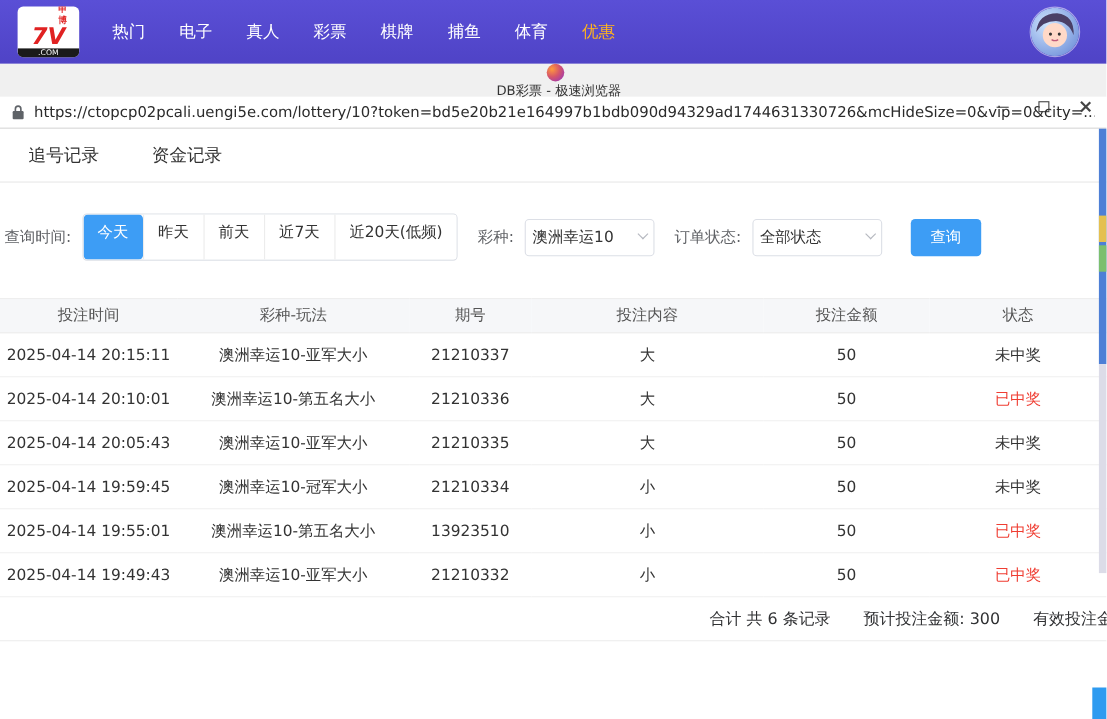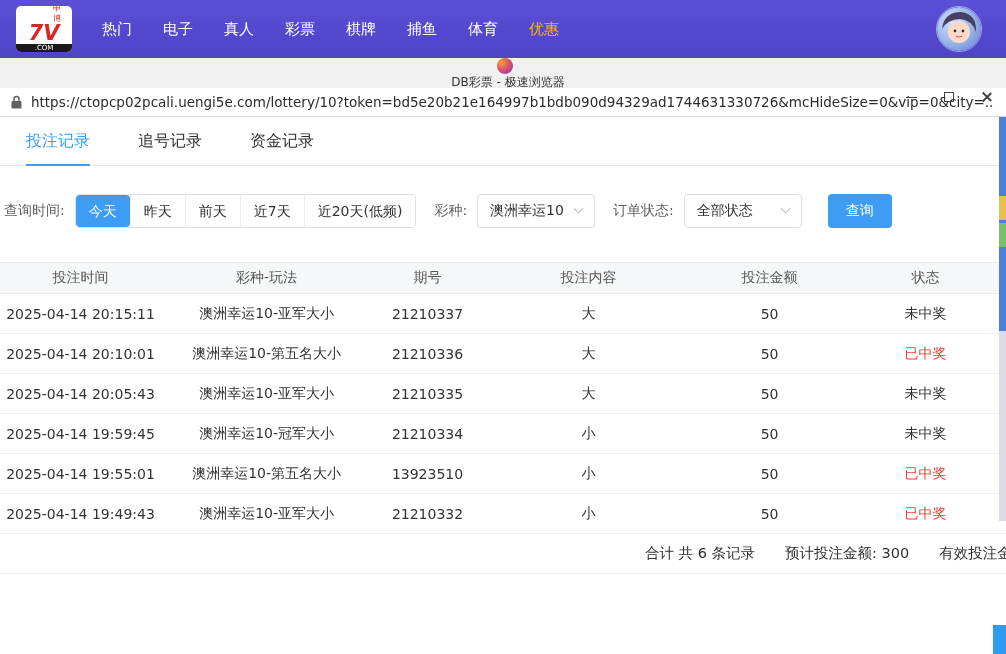--- a/index.html
+++ b/index.html
@@ -2,21 +2,21 @@
 <html><head>
 <meta charset="utf-8">
 <style>
   * { margin:0; padding:0; box-sizing:border-box; }
   html,body { width:1006px; height:654px; }
   body { overflow:hidden; position:relative; background:#fff; font-family:"DejaVu Sans","Liberation Sans",sans-serif; }
 
   
   .topnav { height:58px; background:linear-gradient(180deg,#5a4fd6 0%,#4f43c6 100%); display:flex; align-items:center; padding:0 16px; }
   .logo { width:56px; height:46px; background:#fff; border-radius:5px; display:flex; flex-direction:column; align-items:center; justify-content:center; overflow:hidden; margin-right:30px; cursor:pointer; flex:none; }
-  .logo-top { color:#e02222; font-size:8px; font-weight:normal; letter-spacing:3px; line-height:1.2;padding-left:37px; }
+  .logo-top { color:#e02222; font-size:8px; font-weight:bold; letter-spacing:3px; line-height:1.2;padding-left:37px; }
   .logo-main { color:#e02222; font-size:21px; font-weight:900; font-style:italic; line-height:1; }
   .logo-sub { background:#1a1a1a; color:#fff; font-size:7px; line-height:1.4; width:100%; text-align:center; font-weight:normal; }
   .nav-items { display:flex; gap:31px; }
   .nav-item { color:#fff; font-size:15px; cursor:pointer; white-space:nowrap; }
   .nav-item.highlight { color:#ffb41e; }
   .avatar { margin-left:auto; margin-right:8px; width:46px; height:46px; border-radius:50%; overflow:hidden; cursor:pointer; border:1px solid rgba(255,255,255,.5); flex:none; }
 
   
   .titlebar { height:30px; background:#f0f0f0; display:flex; align-items:center; padding-left:10px;flex-direction:column; }
   .favicon { width:16px; height:16px; border-radius:50%; background:radial-gradient(circle at 30% 30%,#ff9a3c 0%,#d6556a 45%,#8d30c9 100%); margin-right:7px; flex:none; }
@@ -37,24 +37,24 @@
   .tabs { display:flex; gap:48px; padding:0 26px; height:49px; align-items:stretch; border-bottom:1px solid #e8e8e8; }
   .tab { display:flex; align-items:center; font-size:16px; color:#333; cursor:pointer; position:relative; }
   .tab.active { color:#3d9df5; }
   .tab.active::after { content:""; position:absolute; left:0; right:0; bottom:-1px; height:2px; background:#3d9df5; }
 
   
   .filters { display:flex; align-items:center; margin:28px 0 34px 4px; font-size:14px; color:#606266; }
   .flabel { margin-right:10px; white-space:nowrap; }
   .flabel.ml { margin-left:18px; }
   .time-group { display:flex; align-items:stretch; border:1px solid #dcdfe6; border-radius:4px; overflow:hidden; background:#fff; }
-  .time-btn { padding:0 13px; height:32px; line-height:32px; font-size:14px; color:#333; background:#fff; cursor:pointer; border-left:1px solid #ececec; white-space:nowrap; }
+  .time-btn { padding:0 13px; height:41px; line-height:32px; font-size:14px; color:#333; background:#fff; cursor:pointer; border-left:1px solid #ececec; white-space:nowrap; }
   .time-btn:first-child { border-left:none; }
   .time-btn.active { background:#3d9df5; color:#fff; border-radius:4px; }
-  .select { width:118px; height:34px; border:1px solid #dcdfe6; border-radius:4px; display:flex; align-items:center; justify-content:space-between; padding:0 12px; color:#333; cursor:pointer; background:#fff; font-size:14px; }
+  .select { width:118px; height:34px; border:1px solid #dcdfe6; border-radius:4px; display:flex; align-items:center; justify-content:space-between; padding:0 6px; color:#333; cursor:pointer; background:#fff; font-size:14px; }
   .chevron { width:7px; height:7px; border-right:1.5px solid #b6b9c0; border-bottom:1.5px solid #b6b9c0; transform:rotate(45deg) translate(-2px,-2px); flex:none; }
   .search-btn { margin-left:26px; width:64px; height:34px; background:#3d9df5; color:#fff; border:none; border-radius:4px; font-size:14px; cursor:pointer; font-family:inherit; }
 
   
   table { width:100%; border-collapse:collapse; font-size:14px; table-layout:fixed; }
   thead th { background:#f6f7f9; color:#555; font-weight:normal; height:31px; border-top:1px solid #ededed; border-bottom:1px solid #ededed; text-align:center; }
   tbody td { height:40px; text-align:center; color:#333; border-bottom:1px solid #f0f0f0; overflow:hidden; white-space:nowrap; }
   td.win { color:#ef3d32; }
 
   
@@ -122,21 +122,20 @@
 
 <div class="addressbar">
   <svg width="11" height="14" viewBox="0 0 11 14">
     <path d="M3 6 V4 a2.5 2.5 0 0 1 5 0 V6" stroke="#5f6368" stroke-width="1.5" fill="none"></path>
     <rect x="0.5" y="6" width="10" height="7.5" rx="1" fill="#5f6368"></rect>
   </svg>
   <span class="url">https://ctopcp02pcali.uengi5e.com/lottery/10?token=bd5e20b21e164997b1bdb090d94329ad1744631330726&amp;mcHideSize=0&amp;vip=0&amp;city=...</span>
 </div>
 
 <div class="tabs">
-  <span class="tab active">投注记录</span>
   <span class="tab">追号记录</span>
   <span class="tab">资金记录</span>
 </div>
 
 <div class="filters">
   <span class="flabel">查询时间:</span>
   <div class="time-group">
     <span class="time-btn active">今天</span>
     <span class="time-btn">昨天</span>
     <span class="time-btn">前天</span>

